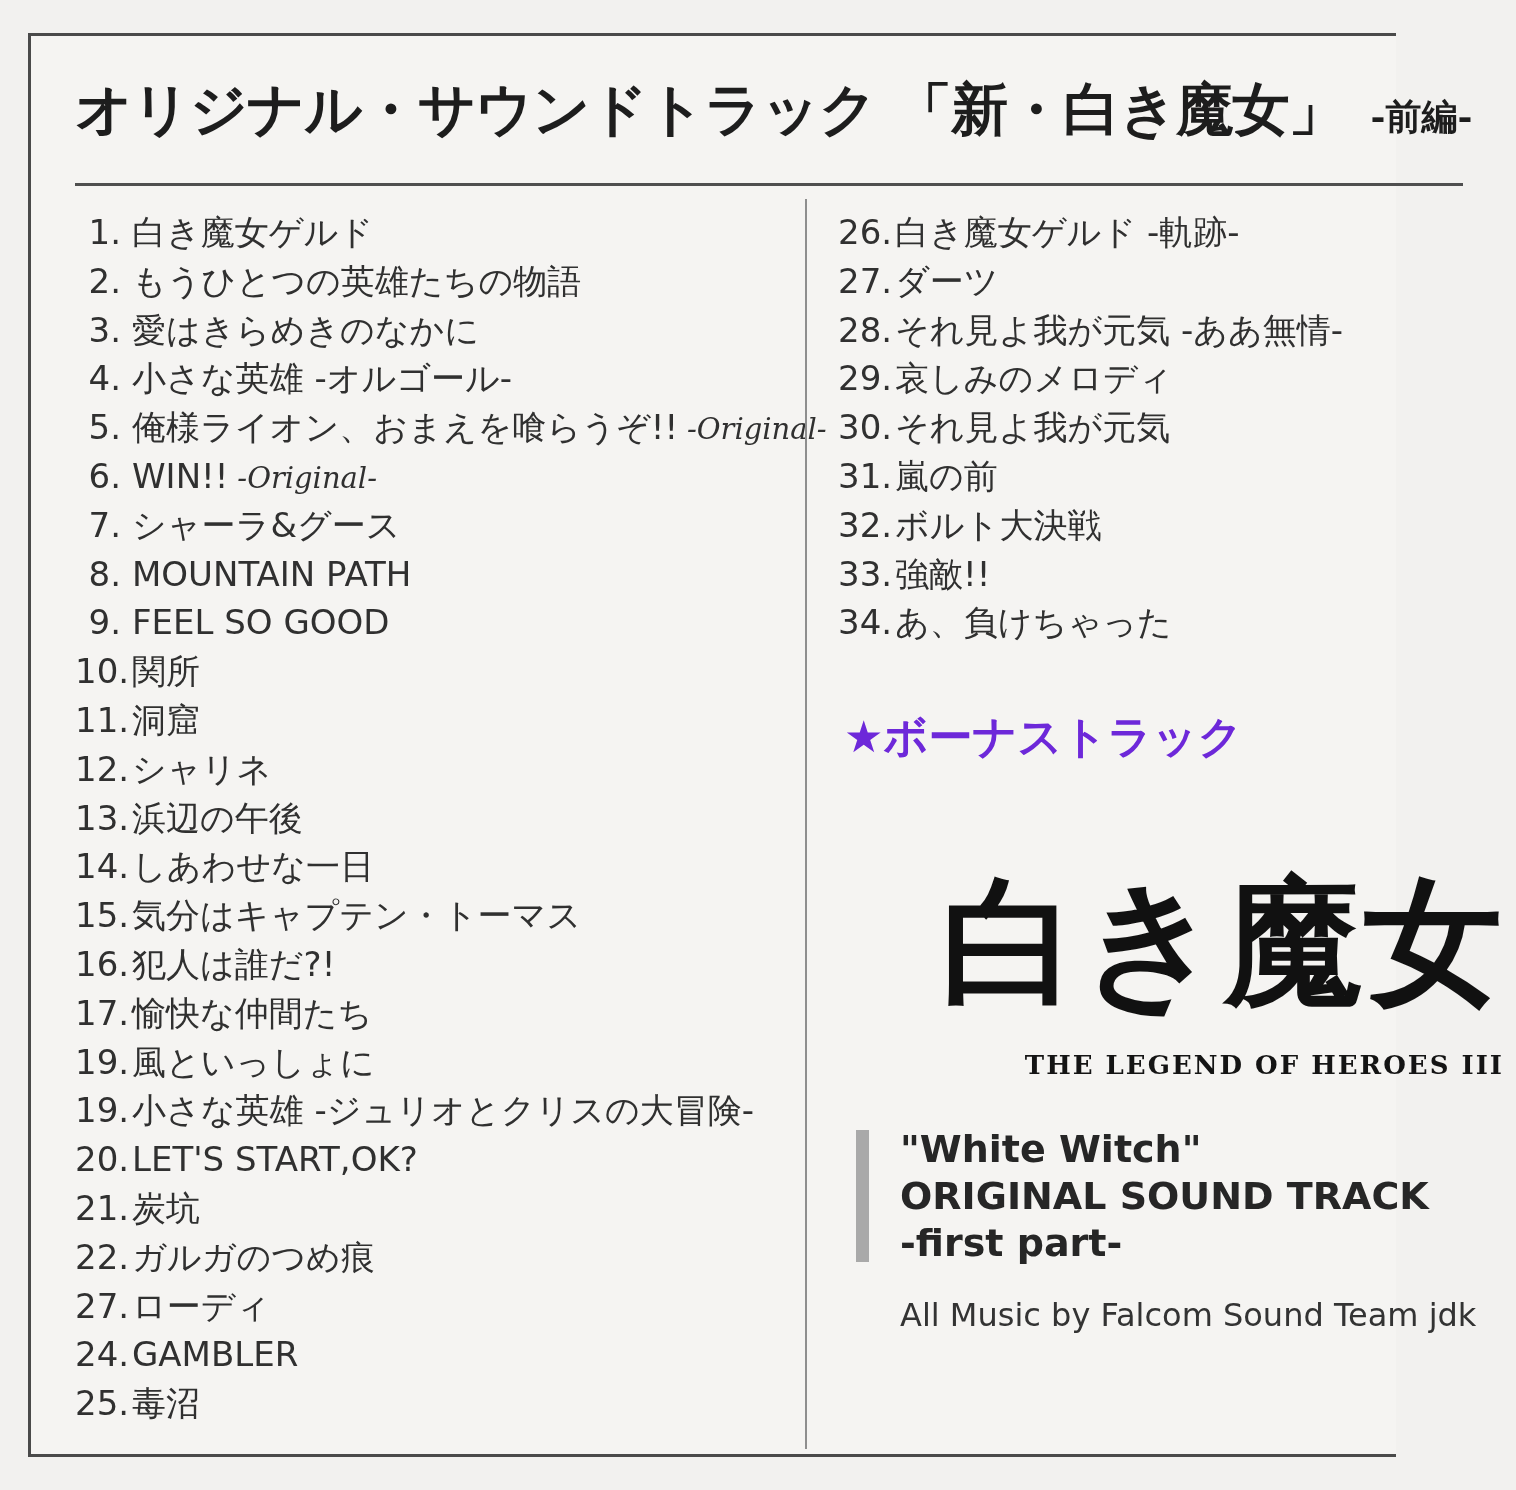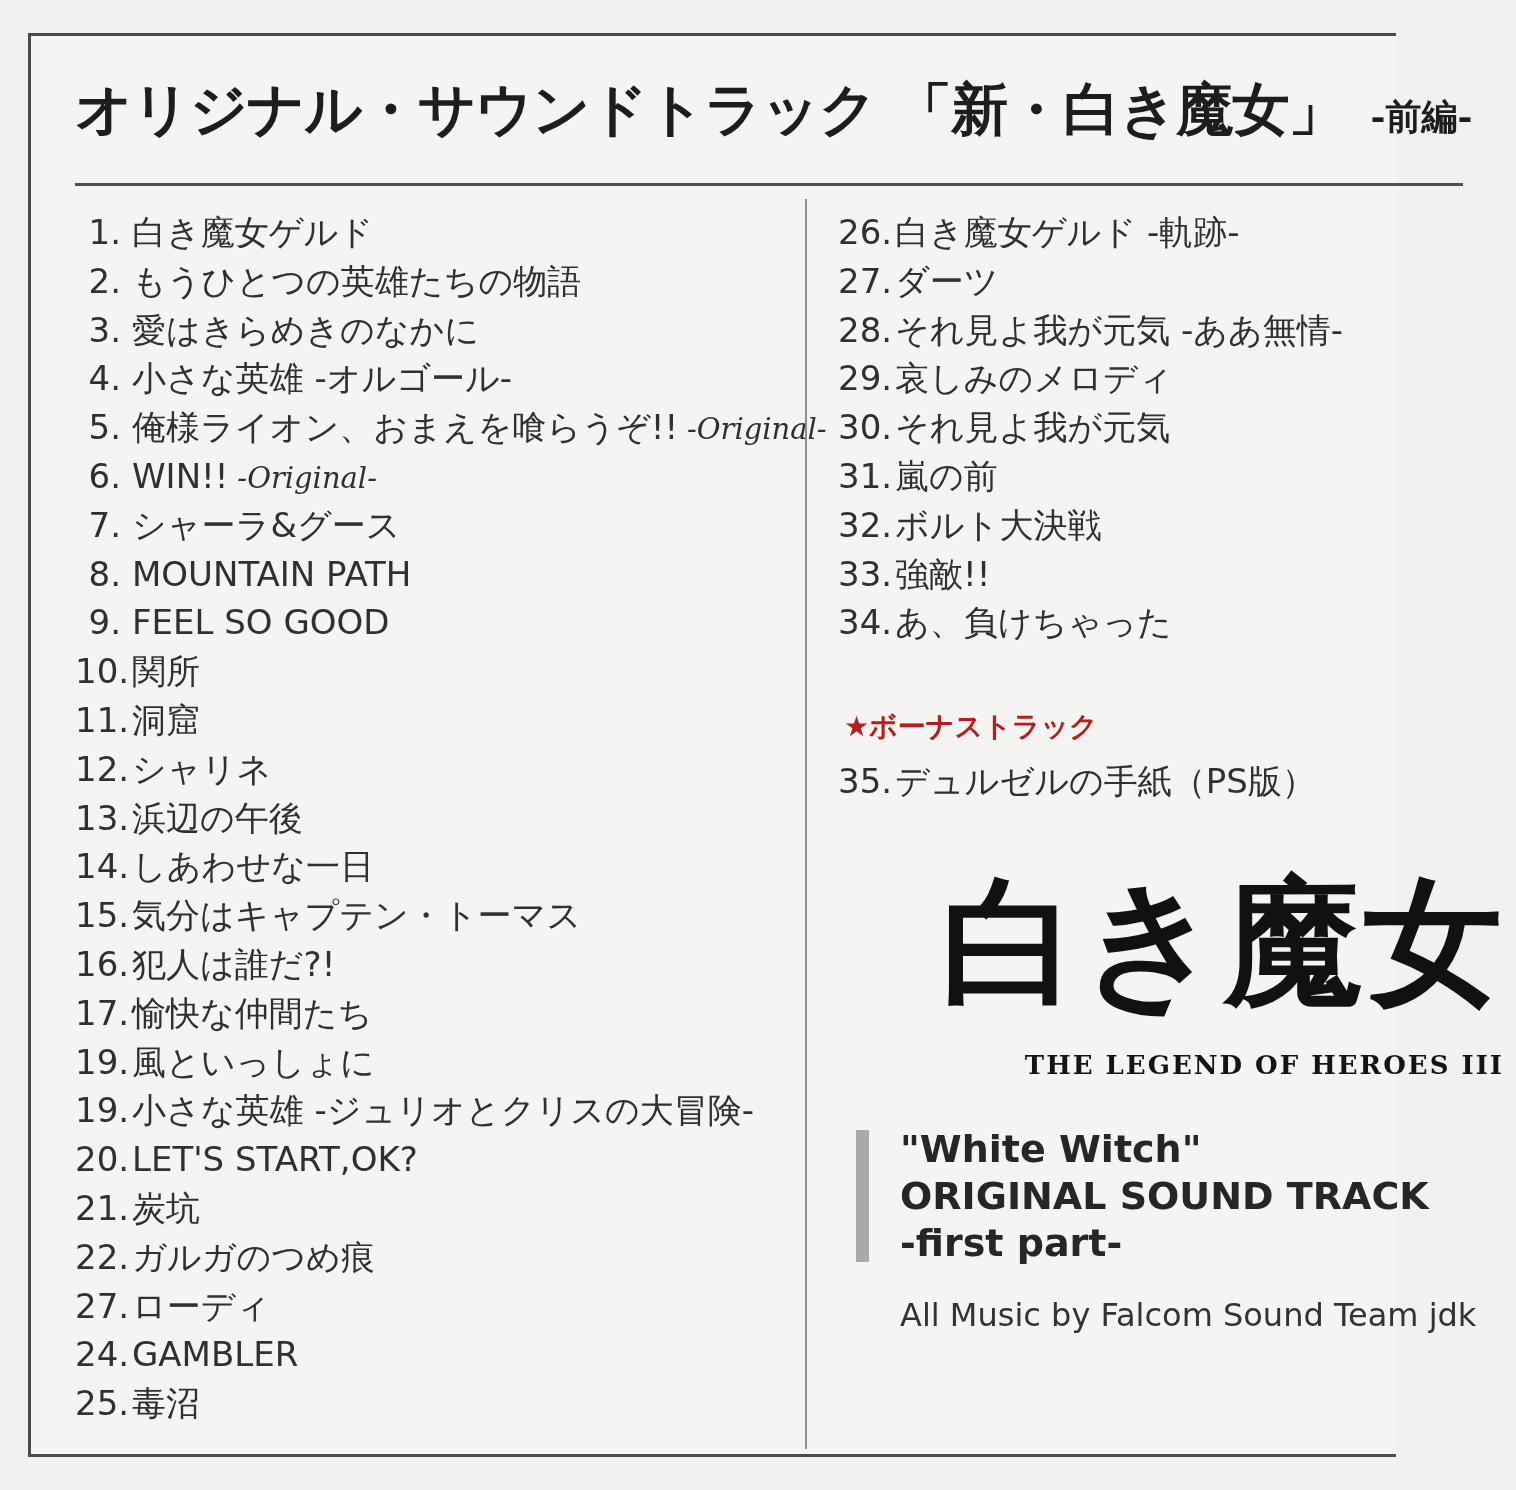--- a/index.html
+++ b/index.html
@@ -87,23 +87,23 @@
   }
   .col-right {
     position: absolute;
     left: 799px; top: 172px;
     width: 666px; height: 1250px; margin-left: 8px;
   }
   .r-list { position: absolute; left: 0; top: 0; }
   .bonus-header {
     position: absolute;
     left: 6px; top: 500px;
-    font-size: 28px;
-    font-weight: bold;
-    color: #b91c1c;
+    font-size: 44px;
+    font-weight: bold;
+    color: #6d28d9;
     white-space: nowrap;
   }
   .bonus-list { position: absolute; left: 0; top: 549px; }
   
   .logo {
     position: absolute;
     left: 0; top: 640px;
     width: 100%;
     text-align: right;
   }
@@ -339,28 +339,20 @@
         </li>
         <li class="track-row">
           <span class="tnum">34.</span>
           <span class="ttitle">あ、負けちゃった</span>
 
         </li>
       </ol>
 
     <div class="bonus-header">★ボーナストラック</div>
 
-    <ol class="tracklist bonus-list">
-
-    <li class="track-row">
-          <span class="tnum">35.</span>
-          <span class="ttitle">デュルゼルの手紙（PS版）</span>
-
-        </li>
-      </ol>
 
     <div class="logo">
       <div class="logo-calligraphy">白き魔女</div>
       <div class="logo-subtitle">THE LEGEND OF HEROES III</div>
     </div>
 
     <div class="album-info">
       <div class="accent-bar"></div>
       <div class="album-lines">
         <div>"White Witch"</div>

